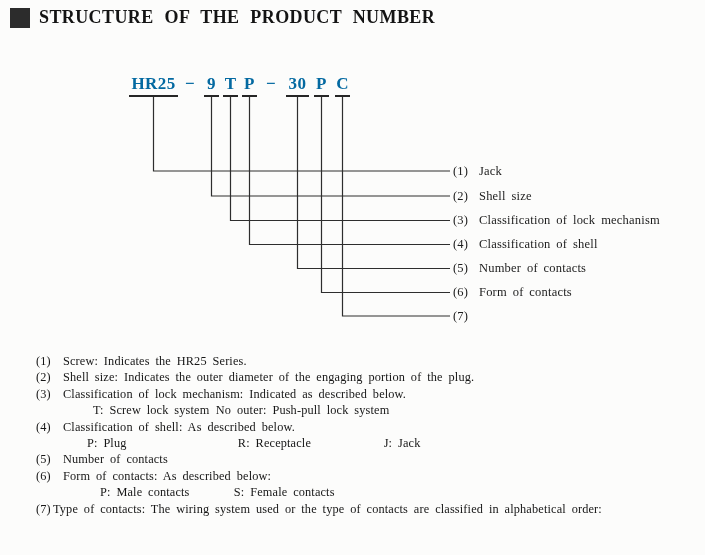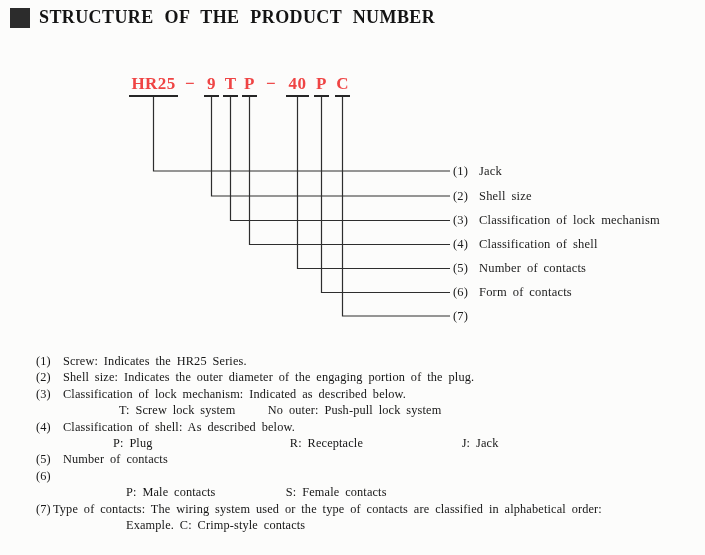--- a/index.html
+++ b/index.html
@@ -15,21 +15,21 @@
   .hdr { position:absolute; left:10px; top:7px; display:flex; align-items:center; }
   .hdr-icon { width:20px; height:20px; background:#2c2c2c; margin-right:9px; flex:none; }
   .hdr-title {
     font-size:18px; font-weight:bold; color:#141414;
     letter-spacing:0.4px; word-spacing:6px; white-space:nowrap;
   }
   
   .code-seg {
     position:absolute; top:74px; height:19px; line-height:19px;
     text-align:center; font-weight:bold; font-size:17px;
-    letter-spacing:0.4px; color:#ef4444; white-space:nowrap;
+    letter-spacing:0.4px; color:#0369a1; white-space:nowrap;
   }
   .code-seg.u { border-bottom:2px solid #262626; padding-bottom:2px; }
   
   .connectors { position:absolute; left:0; top:0; }
   .connectors polyline { fill:none; stroke:#2e2e2e; stroke-width:1.2; }
   
   .dlabel {
     position:absolute; left:453px; display:flex;
     height:17px; line-height:17px;
     font-size:12.5px; letter-spacing:0.2px; word-spacing:2.5px; white-space:nowrap;
@@ -38,21 +38,21 @@
   
   .notes {
     position:absolute; left:36px; top:353px; width:669px;
     font-size:12.3px; letter-spacing:0.15px; word-spacing:2.6px;
     line-height:16.4px; color:#161616;
   }
   .nrow { display:flex; white-space:nowrap; }
   .nnum { width:27px; flex:none; }
   .nrow.tight .nnum { width:17px; }
   .nsub { white-space:nowrap; }
-  .nsub span { display:inline-block;margin-left:26px; }
+  .nsub span { display:inline-block; }
   .sub3 { padding-left:57px; } .sub3 span:first-child { min-width:117px; }
   .sub4 { padding-left:51px; } .sub4 span:nth-child(1) { min-width:145px; } .sub4 span:nth-child(2) { min-width:140px; }
   .sub6 { padding-left:64px; } .sub6 span:first-child { min-width:128px; }
   .sub7 { padding-left:64px; }
 </style>
 </head>
 <body>
 
 <div class="page">
 
@@ -60,21 +60,21 @@
     <div class="hdr-icon"></div>
     <div class="hdr-title">STRUCTURE OF THE PRODUCT NUMBER</div>
   </div>
 
   <div class="code-seg u" style="left:129px;width:49px">HR25</div>
   <div class="code-seg" style="left:182px;width:16px">−</div>
   <div class="code-seg u" style="left:204px;width:15px">9</div>
   <div class="code-seg u" style="left:223px;width:15px">T</div>
   <div class="code-seg u" style="left:242px;width:15px">P</div>
   <div class="code-seg" style="left:263px;width:16px">−</div>
-  <div class="code-seg u" style="left:286px;width:23px">40</div>
+  <div class="code-seg u" style="left:286px;width:23px">30</div>
   <div class="code-seg u" style="left:314px;width:15px">P</div>
   <div class="code-seg u" style="left:335px;width:15px">C</div>
 
   <svg class="connectors" width="705" height="340">
     <polyline points="153.5,97 153.5,171 450,171"></polyline>
     <polyline points="211.5,97 211.5,196 450,196"></polyline>
     <polyline points="230.5,97 230.5,220.5 450,220.5"></polyline>
     <polyline points="249.5,97 249.5,244.5 450,244.5"></polyline>
     <polyline points="297.5,97 297.5,268.5 450,268.5"></polyline>
     <polyline points="321.5,97 321.5,292.5 450,292.5"></polyline>
@@ -134,27 +134,25 @@
       <span>P: Plug</span>
       <span>R: Receptacle</span>
       <span>J: Jack</span>
     </div>
     <div class="nrow">
       <span class="nnum">(5)</span>
       <span>Number of contacts</span>
     </div>
     <div class="nrow">
       <span class="nnum">(6)</span>
+      <span>Form of contacts: As described below:</span>
     </div>
     <div class="nsub sub6">
       <span>P: Male contacts</span>
       <span>S: Female contacts</span>
     </div>
     <div class="nrow tight">
       <span class="nnum">(7)</span>
       <span>Type of contacts: The wiring system used or the type of contacts are classified in alphabetical order:</span>
     </div>
-    <div class="nsub sub7">
-      <span>Example. C: Crimp-style contacts</span>
-    </div>
   </div>
 
 </div>
 
 </body></html>

